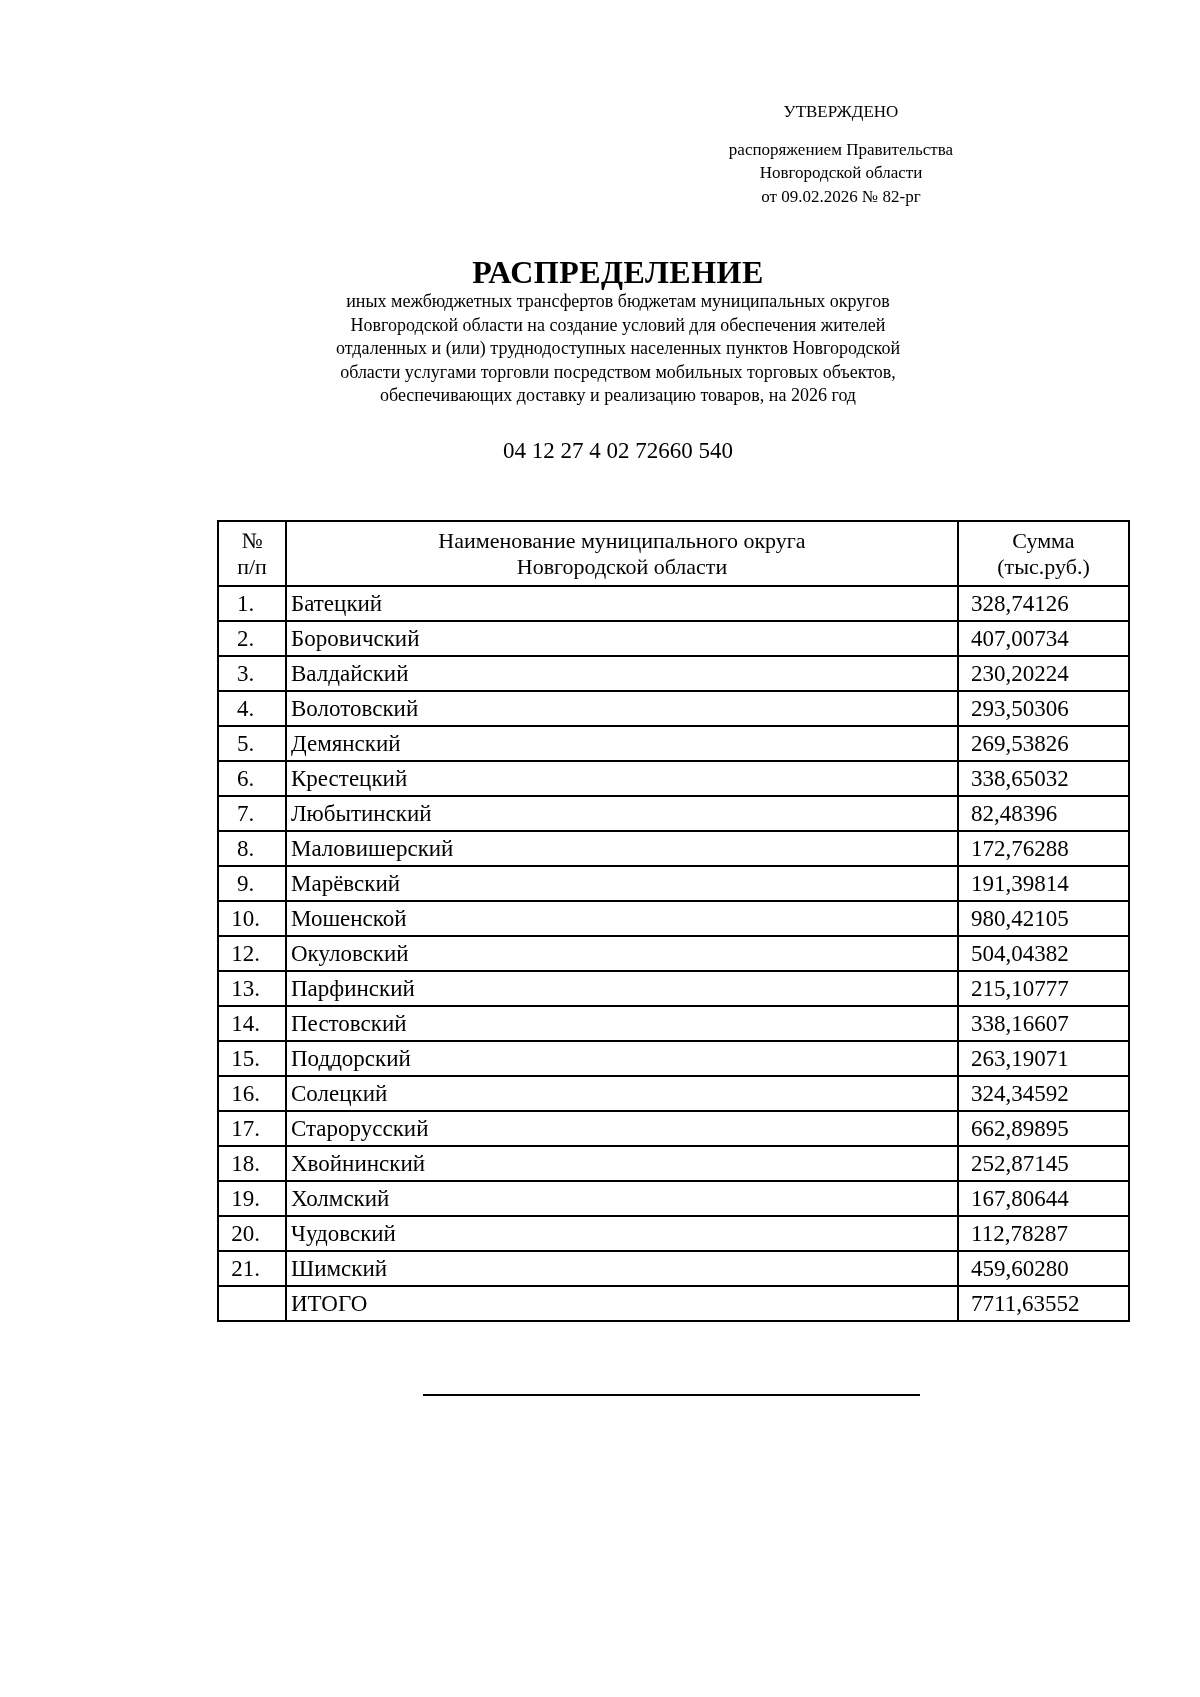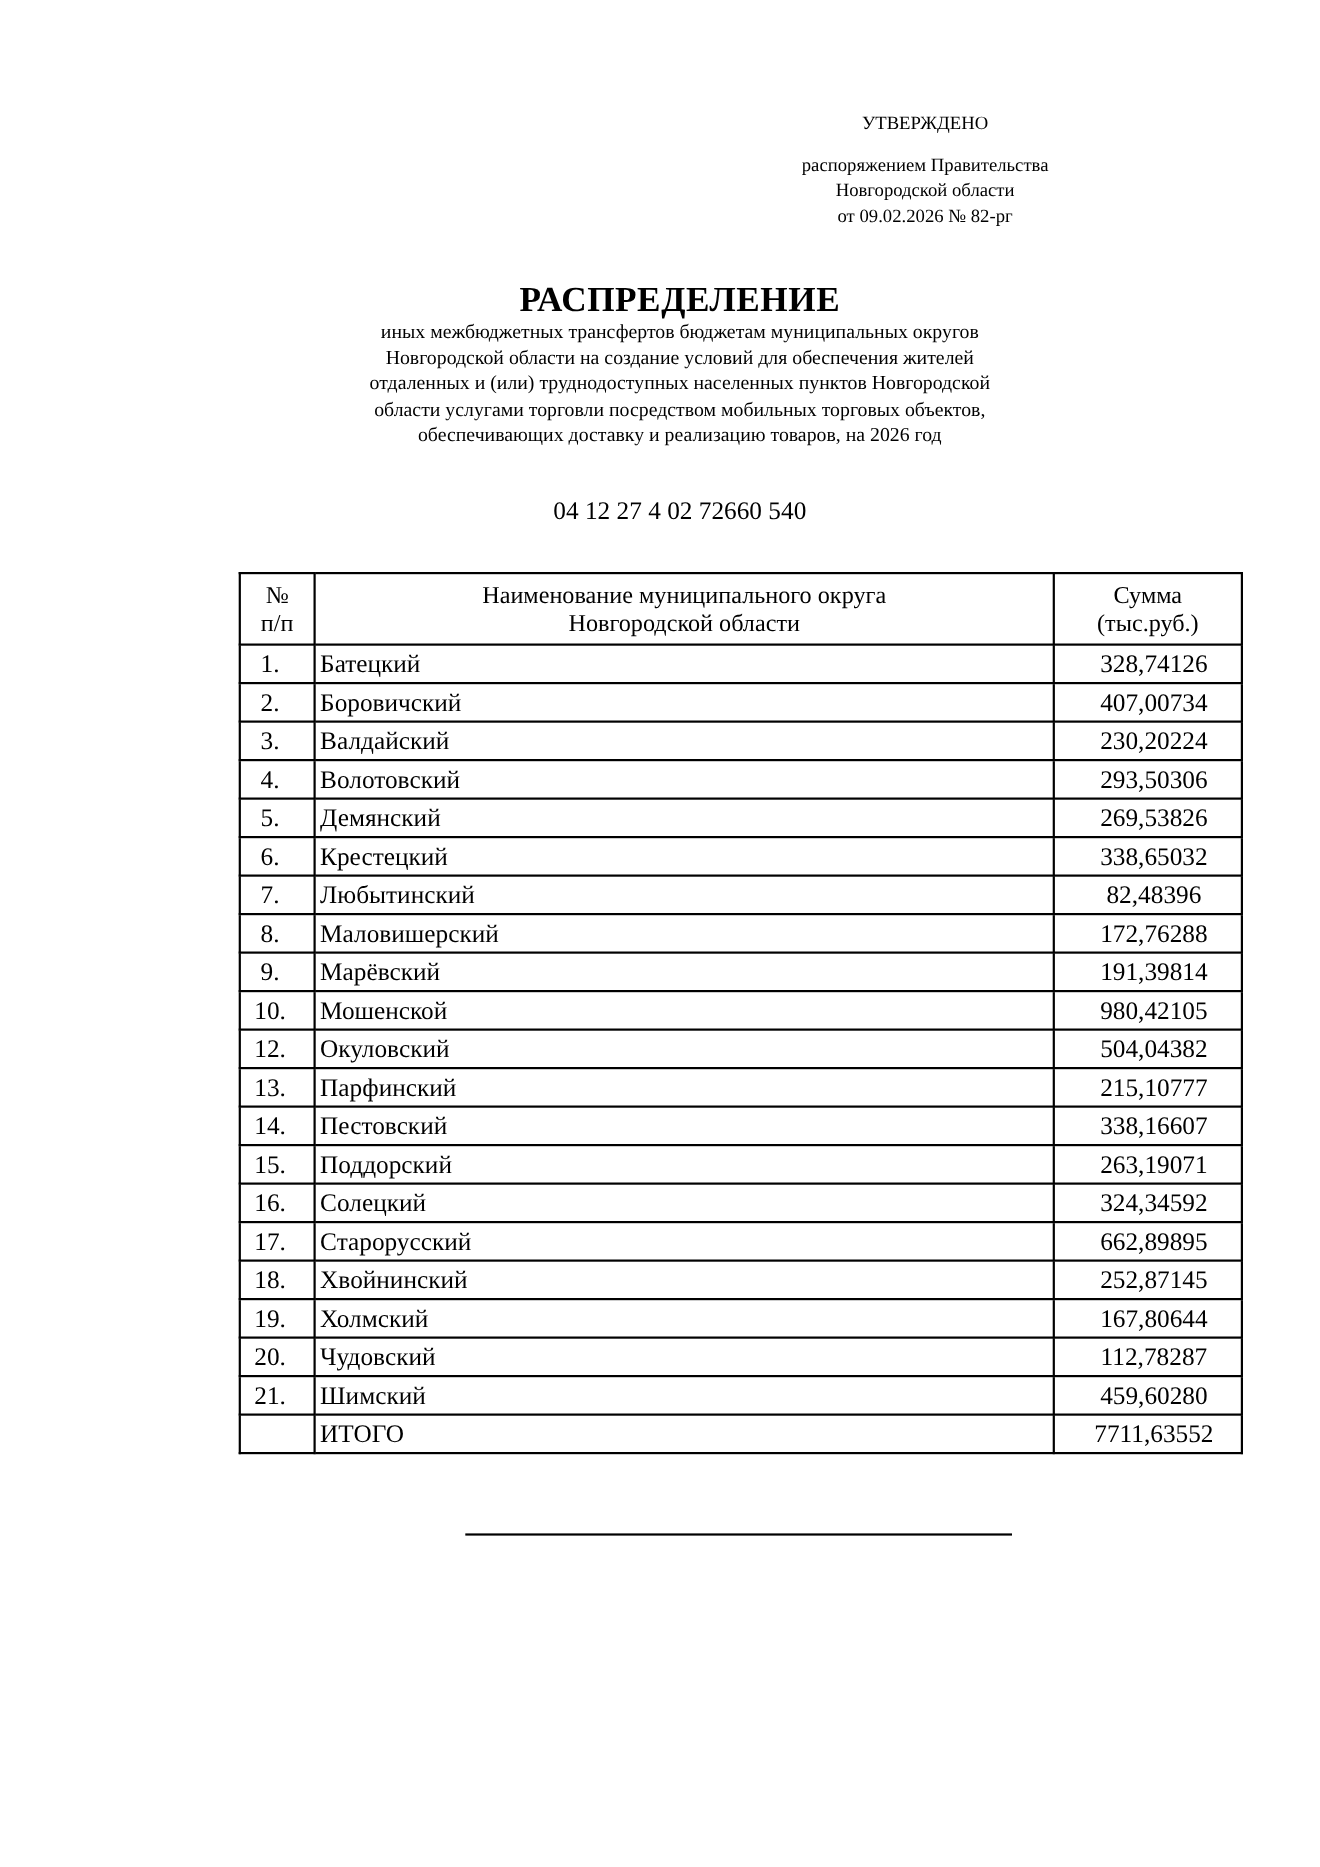--- a/index.html
+++ b/index.html
@@ -41,21 +41,21 @@
     font-weight: bold;
     font-size: 32px;
     letter-spacing: 0.5px;
   }
   .doc-subtitle {
     top: 290px;
     font-size: 18px;
     line-height: 23.5px;
   }
   .doc-code {
-    top: 452px;
+    top: 438px;
     font-size: 23px;
   }
 
   
   .tbl-wrap {
     position: absolute;
     left: 217px;
     top: 520px;
   }
   table {
@@ -78,21 +78,21 @@
   }
   tbody td, tfoot td {
     height: 33px;
     font-size: 23px;
     vertical-align: middle;
     padding-top: 0;
     padding-bottom: 0;
   }
   td.c-num  { text-align: center; padding-right: 14px; }
   td.c-name { text-align: left; padding-left: 4px; }
-  td.c-sum  { text-align: center; padding-left: 12px; margin-top: 28px; }
+  td.c-sum  { text-align: left; padding-left: 12px; margin-top: 28px; }
 
   
   .sep-line {
     position: absolute;
     left: 423px;
     top: 1394px;
     width: 497px;
     border-top: 2px solid #000;
     height: 0;
   }

